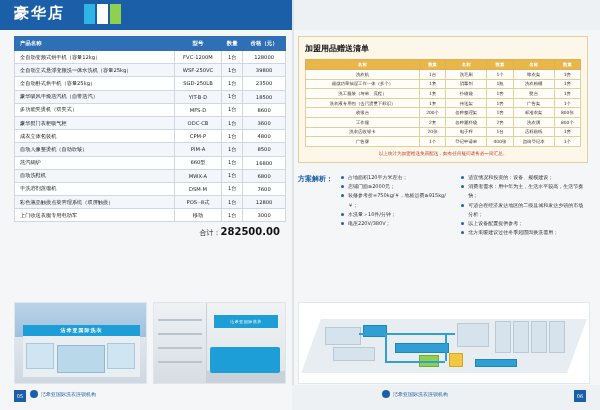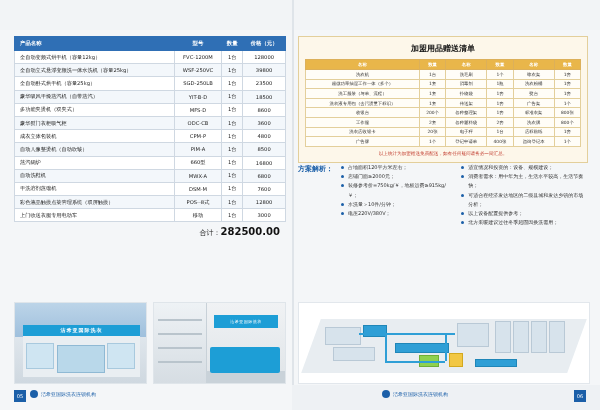--- a/index.html
+++ b/index.html
@@ -65,42 +65,42 @@
     font-size:7px;color:#222;
   }
   .total b{color:#111;font-size:10px;}
 
   
   .giftbox{
     background:#fdf7ea;border:0.5px solid #e3cf9b;
     padding:5px 6px 6px 6px;box-sizing:border-box;width:290px;
   }
   .gift-title{
-    text-align:center;font-size:8px;font-weight:bold;color:#111;
+    font-size:8px;font-weight:bold;color:#111;
     margin:1px 0 5px 0;
   }
   table.gift{
     border-collapse:collapse;width:100%;font-size:4.4px;color:#333;
   }
   table.gift th{
     background:#e9b64a;color:#fff;font-weight:bold;
     border:0.4px solid #dcb05a;padding:2px 1px;text-align:center;
     font-size:4.4px;
   }
   table.gift td{
     border:0.4px solid #e3cf9b;padding:1.8px 1px;text-align:center;
     background:#fffdf7;
   }
   .gift-note{
     margin-top:4px;font-size:4.6px;color:#c0392b;text-align:center;
   }
 
   
   .scheme{
-    margin-top:0;display:flex;gap:8px;
+    margin-top:10px;display:flex;gap:8px;
   }
   .scheme-label{
     color:#1b5fa8;font-size:7px;font-weight:bold;white-space:nowrap;
     padding-top:1px;
   }
   .scheme-col{font-size:5px;color:#333;line-height:1.85;}
   .scheme-col li{list-style:none;position:relative;padding-left:7px;}
   .scheme-col li:before{
     content:"";position:absolute;left:0;top:3px;
     width:3px;height:3px;background:#1b5fa8;border-radius:50%;
@@ -208,20 +208,31 @@
   .spine{
     position:absolute;left:292px;top:0;width:2px;height:410px;
     background:#dfe4e9;
   }
 </style>
 </head>
 <body>
 
 <div class="page">
 
+  <div class="topbar">
+    <div class="topbar-left">
+      <div class="brand">豪华店</div>
+      <div class="topbar-swatches">
+        <i style="background:#2fb4e8"></i>
+          <i style="background:#ffffff"></i>
+          <i style="background:#8fd14f"></i>
+      </div>
+    </div>
+    <div class="topbar-right"></div>
+  </div>
 
   <div class="sheet">
 
     <div class="leftcol">
       <table class="prod">
         <thead>
           <tr>
             <th class="c0">产品名称</th>
             <th>型号</th>
             <th>数量</th>

